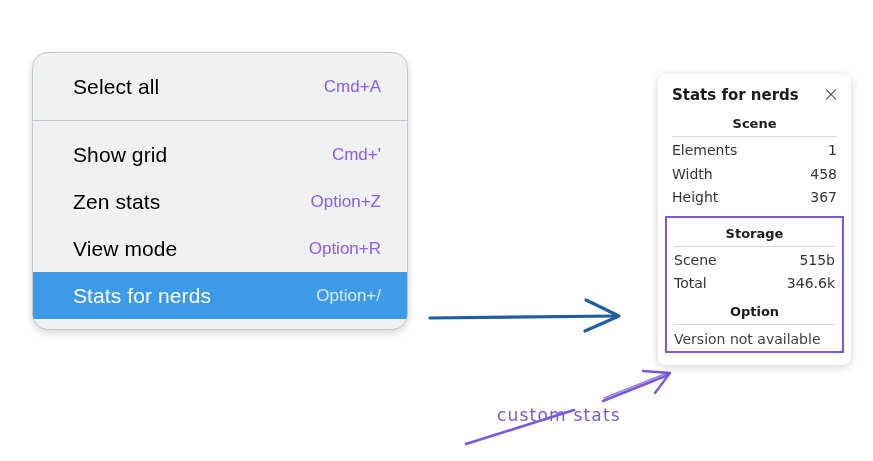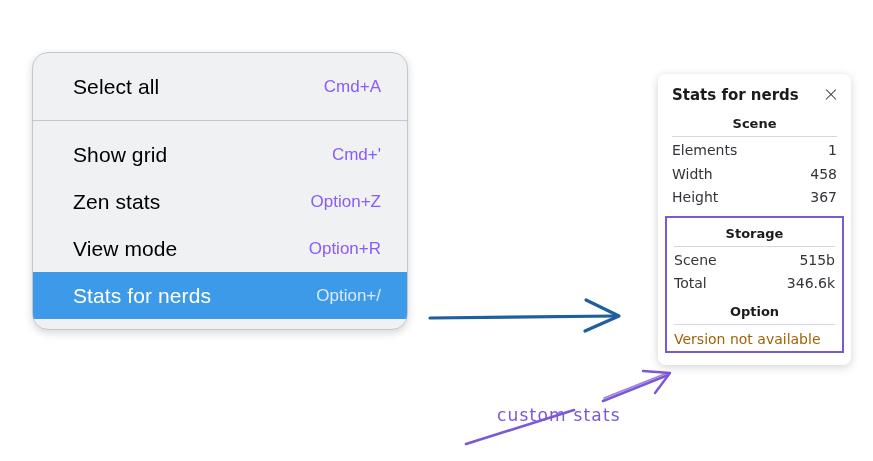--- a/index.html
+++ b/index.html
@@ -155,21 +155,21 @@
   
   #custom-region {
     border: 2px solid #7b58d6;
     margin: 6px 7px 0 7px;
     padding: 0 0 2px 0;
     box-sizing: border-box;
   }
   #custom-region .section { padding: 0 7px; }
   .note-row {
     font-size: 14px;
-    color: #a16207;
+    color: #404040;
     padding: 4px 0 2px 0;
     white-space: nowrap;
   }
 
   
   .hand-text {
     position: absolute;
     font-family: "DejaVu Sans", sans-serif;
     font-size: 17px;
     color: #7b58d6;

